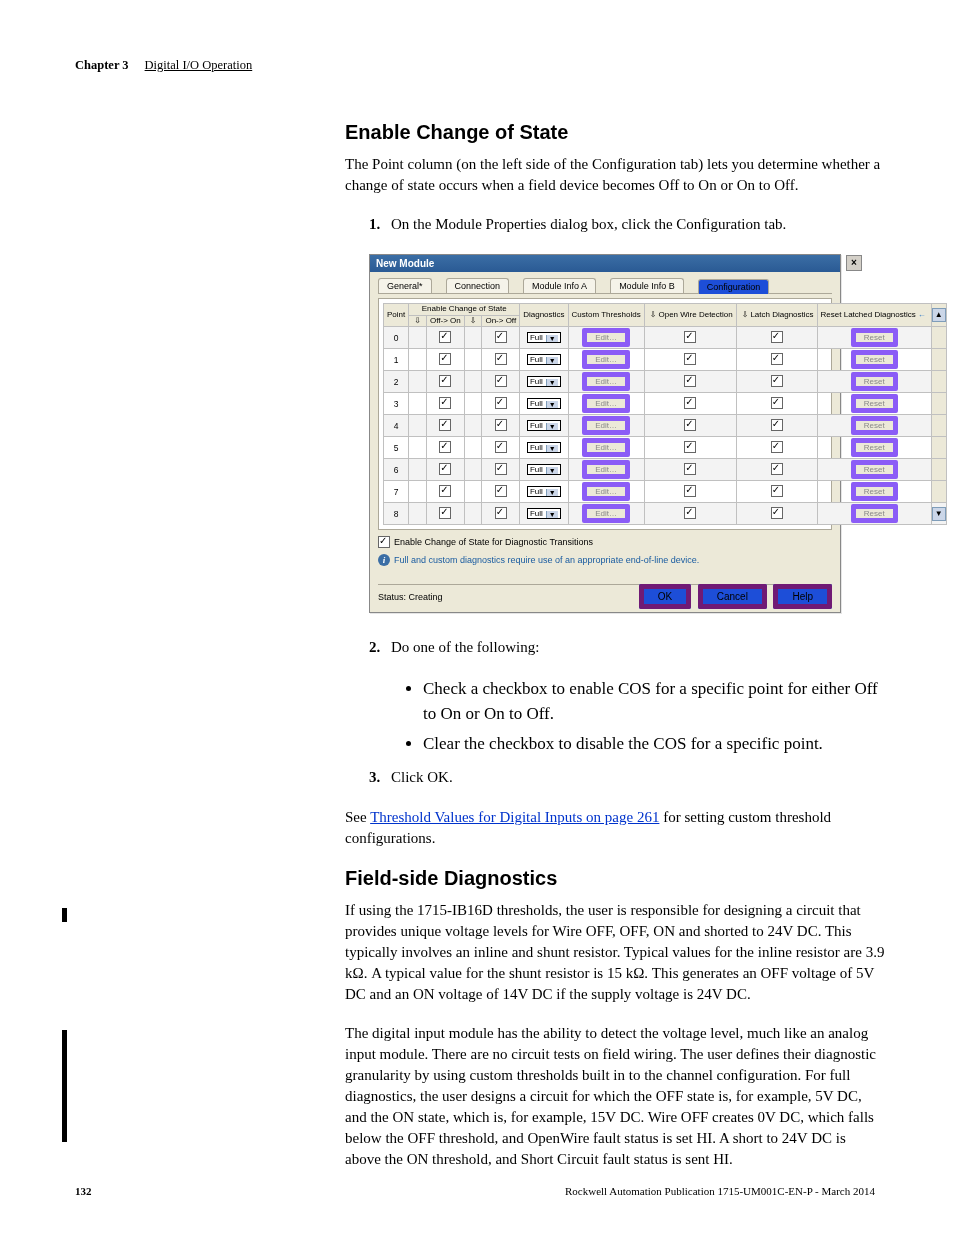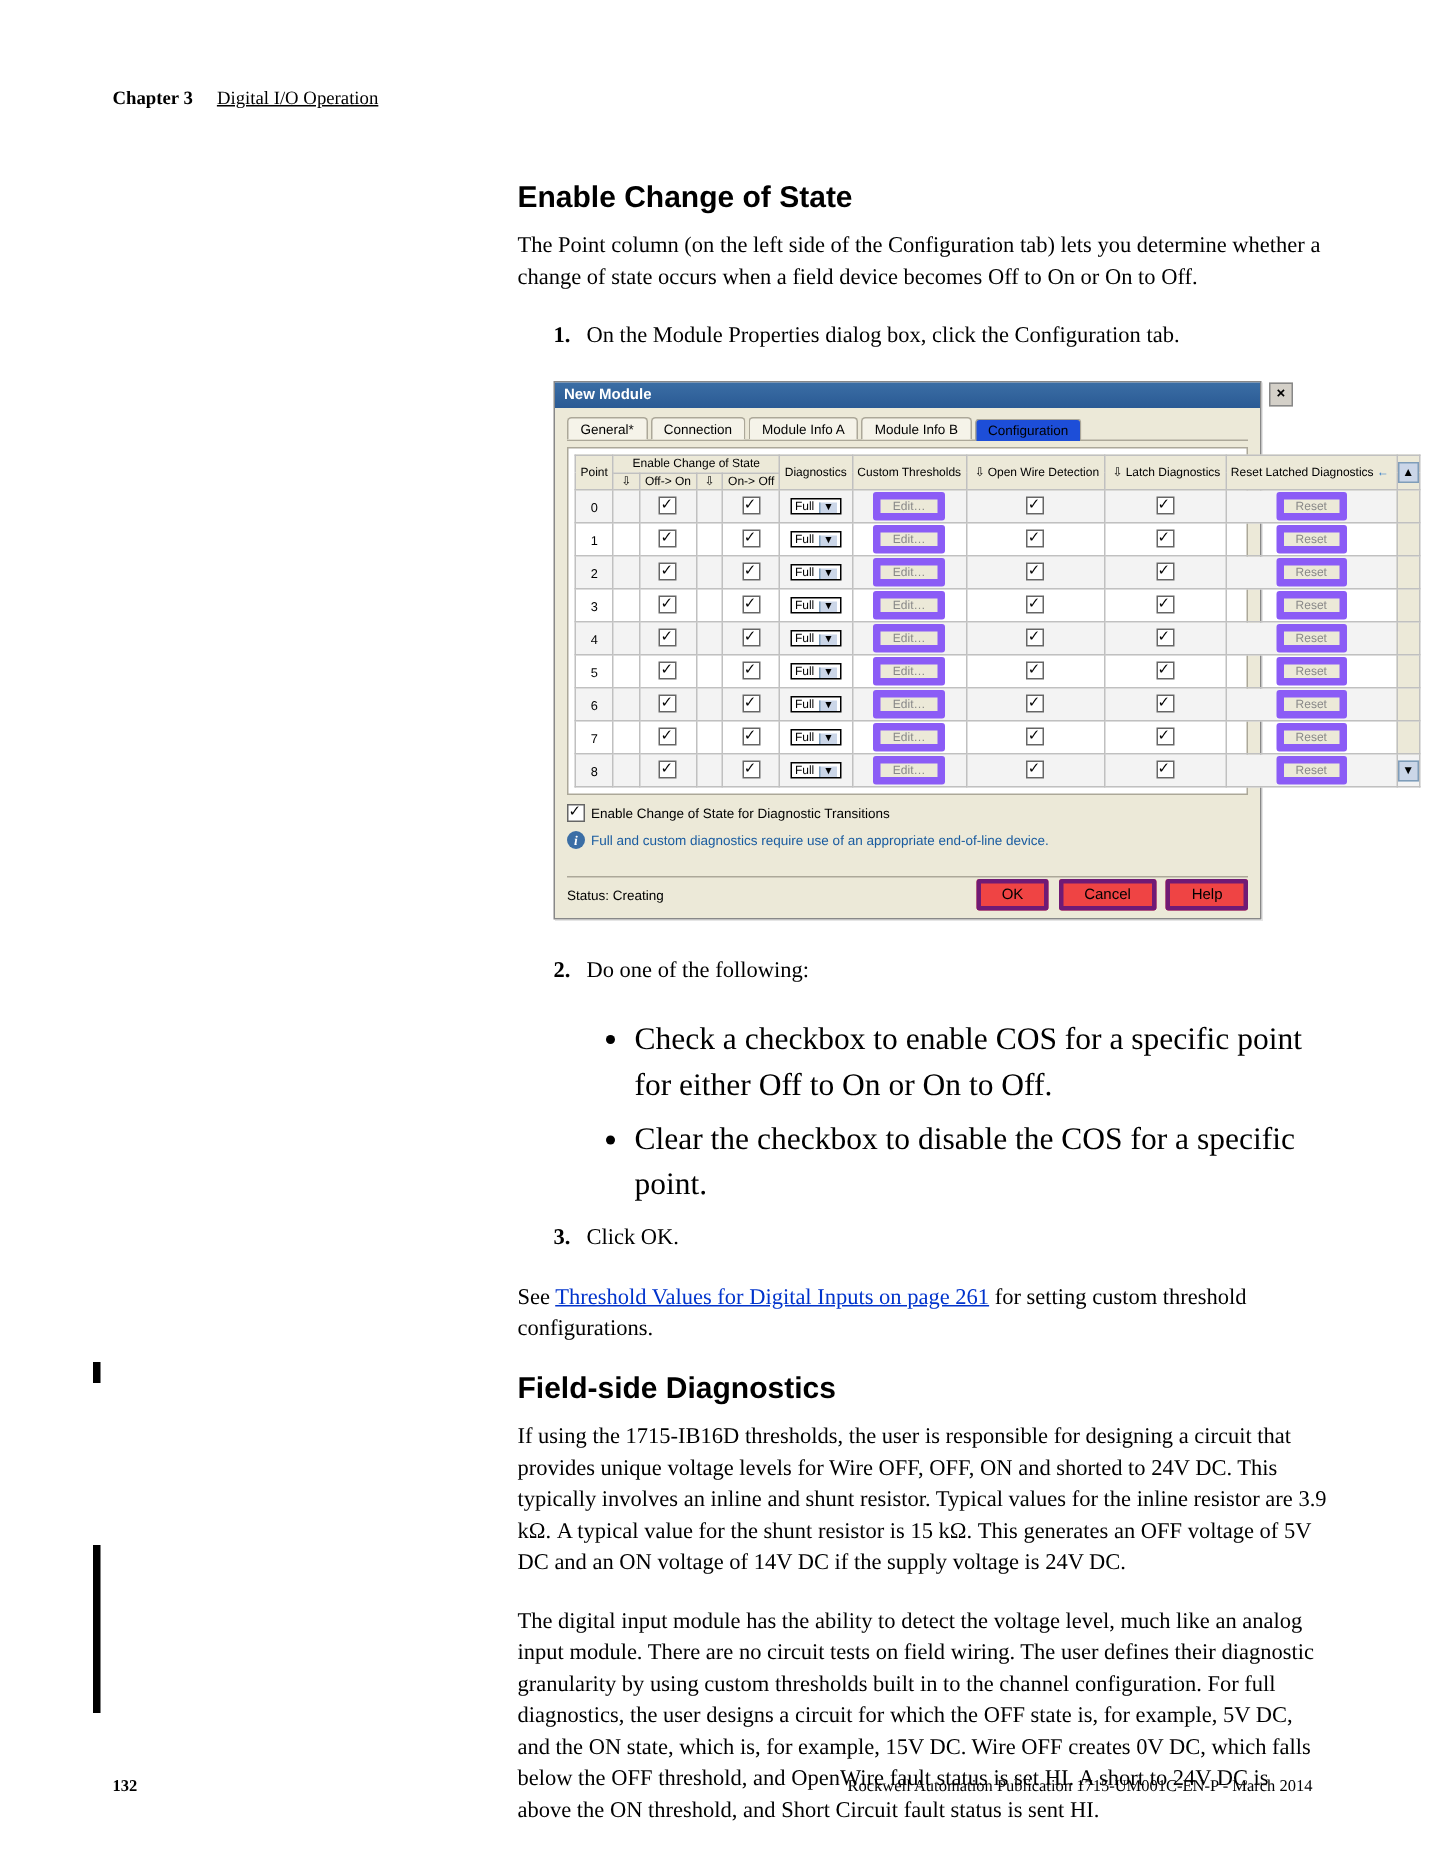--- a/index.html
+++ b/index.html
@@ -50,21 +50,21 @@
     line-height: 1.45;
     margin-bottom: 8px;
     display: flex;
   }
   ol.steps .num { font-weight: bold; width: 22px; flex: none; }
   ul.sub {
     list-style: disc;
     margin: 6px 0 10px 78px;
     padding: 0;
   }
-  ul.sub li { font-size: 21px; line-height: 1.45; margin-bottom: 6px; }
+  ul.sub li { font-size: 17px; line-height: 1.45; margin-bottom: 6px; }
   a.link { color: #0033cc; text-decoration: underline; }
   .footer {
     position: absolute;
     bottom: 38px;
     left: 75px;
     right: 79px;
     display: flex;
     justify-content: space-between;
     font-size: 11px;
   }
@@ -115,21 +115,21 @@
     position: absolute;
     right: -22px;
     top: 0;
   }
   .dlg-body {
     background: #ece9d8;
     padding: 6px 8px 10px 8px;
   }
   .tabs {
     display: flex;
-    gap: 2px;
+    gap: 14px;
     border-bottom: 1px solid #aca899;
     margin-bottom: 4px;
   }
   .tab {
     border: 1px solid #aca899;
     border-bottom: none;
     background: #f5f3e9;
     padding: 2px 8px;
     font-size: 9px;
     border-radius: 3px 3px 0 0;
@@ -202,22 +202,22 @@
   .info-text { color: #1a5ca0; }
   .dlg-bottom {
     border-top: 1px solid #aca899;
     margin-top: 18px;
     padding-top: 6px;
     display: flex;
     justify-content: space-between;
     align-items: center;
   }
   .dlg-btn {
-    border: 3px solid #701a75;
-    background: #ef4444;
+    border: 5px solid #701a75;
+    background: #1d4ed8;
     padding: 2px 14px;
     font-size: 10px;
     border-radius: 2px;
     margin-left: 4px;
   }
   .hdr-icon { font-size: 8px; margin: 0 2px; }
 </style>
 </head>
 <body>
 

